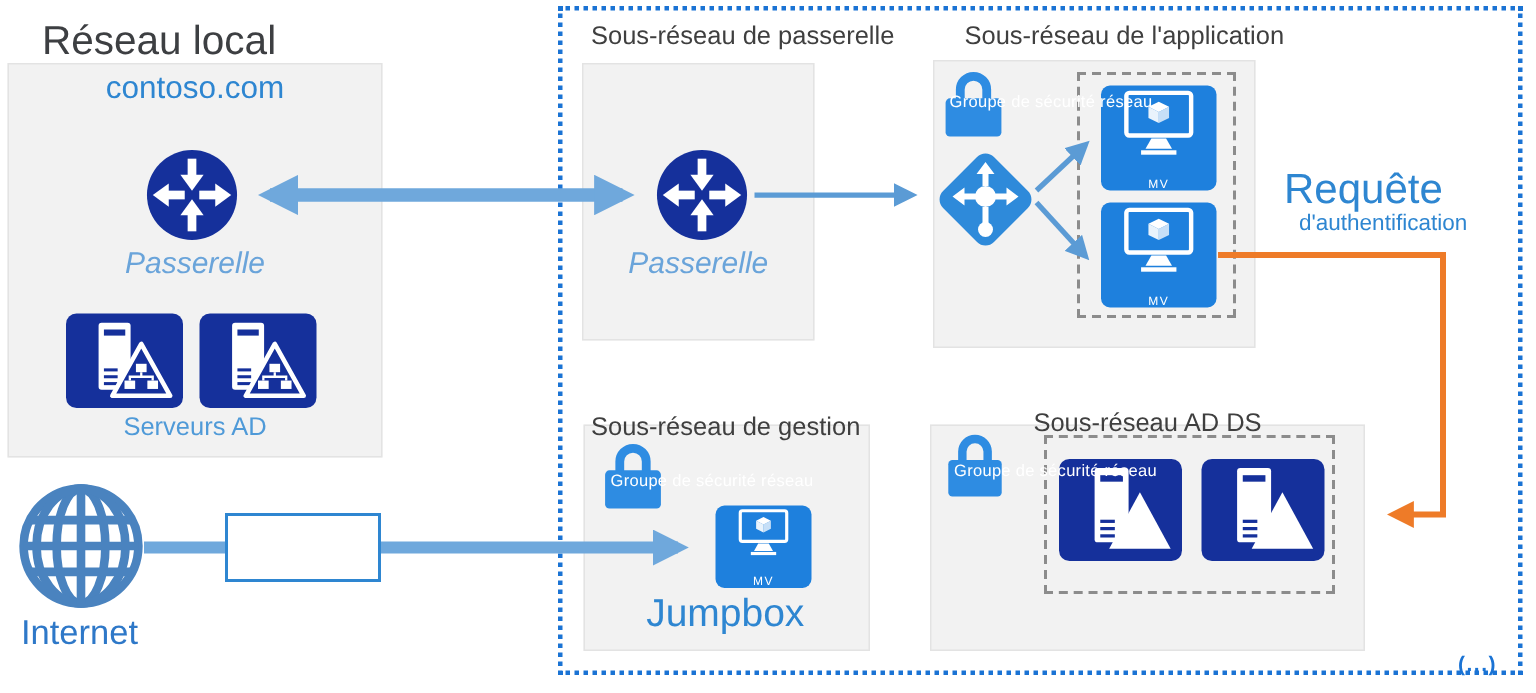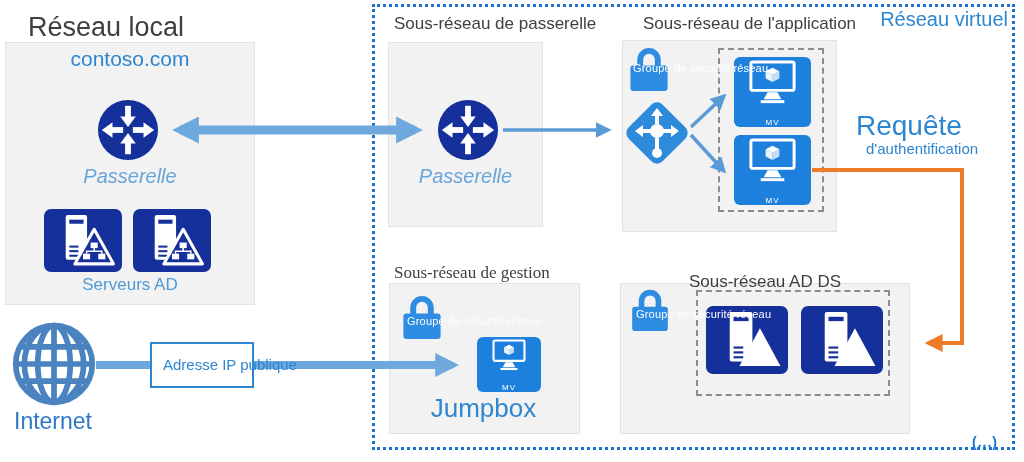--- a/index.html
+++ b/index.html
@@ -87,24 +87,22 @@
       <ellipse cx="46" cy="46" rx="31" ry="40"></ellipse>
       <line x1="46" y1="6" x2="46" y2="86"></line>
       <line x1="6" y1="46" x2="86" y2="46"></line>
       <line x1="11" y1="28" x2="81" y2="28"></line>
       <line x1="11" y1="64" x2="81" y2="64"></line>
     </svg>
   </div>
   <div class="abs" style="left:14px;top:408px;font-size:23px;color:#2e78c8;z-index:2;white-space:nowrap;">Internet</div>
 
   <div class="abs ip-box" style="left:150px;top:342px;width:104px;height:46px;"></div>
-  <div class="abs ip-label txt-blue" style="left:163px;top:356px;">Adresse IP publique</div>
 
   <div class="abs vnet-border" style="left:372px;top:4px;width:643px;height:446px;"></div>
-  <div class="abs txt-blue" style="left:830px;top:8px;width:178px;font-size:20px;text-align:right;z-index:2;">Réseau virtuel</div>
   <div class="abs" style="left:972px;top:434px;font-size:14px;font-weight:bold;color:#1a73d4;letter-spacing:1px;z-index:2;">(...)</div>
 
   <div class="abs subnet-title" style="left:394px;top:14px;">Sous-réseau de passerelle</div>
   <div class="abs subnet-box" style="left:388px;top:42px;width:155px;height:185px;"></div>
   <div class="abs icon" style="left:437px;top:99px;">
     <svg width="62" height="62" viewBox="0 0 64 64">
       <circle cx="32" cy="32" r="31" fill="#15309b"></circle>
       <polygon points="5,32 16,24 16,40" fill="#fff"></polygon>
         <rect x="15" y="29" width="12" height="6" fill="#fff"></rect>
       <polygon points="59,32 48,24 48,40" fill="#fff"></polygon>
@@ -157,21 +155,21 @@
       <polygon points="31,14.5 31,22 38,25.5 38,18" fill="#fff" opacity="0.9"></polygon>
       <polygon points="33,36 43,36 47,43 29,43" fill="#fff"></polygon>
       <rect x="26" y="44" width="24" height="3" fill="#fff"></rect>
     </svg>
     <span class="mv">MV</span>
   </div>
 
   <div class="abs txt-blue" style="left:856px;top:110px;font-size:28px;z-index:2;">Requête</div>
   <div class="abs txt-blue" style="left:866px;top:140px;font-size:15px;z-index:2;">d'authentification</div>
 
-  <div class="abs subnet-title" style="left:394px;top:263px;font-family:Liberation Serif, serif;">Sous-réseau de gestion</div>
+  <div class="abs subnet-title" style="left:394px;top:275px;">Sous-réseau de gestion</div>
   <div class="abs subnet-box" style="left:389px;top:283px;width:191px;height:151px;"></div>
   <div class="abs icon" style="left:402px;top:293px;">
     <svg width="40" height="47" viewBox="0 0 40 48">
       <path d="M11,22 V15 a9,9 0 0 1 18,0 V22" fill="none" stroke="#2e8ce2" stroke-width="6"></path>
       <rect x="1" y="21" width="38" height="26" rx="3" fill="#2e8ce2"></rect>
     </svg>
   </div>
   <div class="abs nsg-text" style="left:407px;top:315px;">Groupe de sécurité réseau</div>
   <div class="abs vm-box" style="left:477px;top:337px;width:64px;height:55px;">
     <svg width="64" height="44" viewBox="0 0 76 54">

